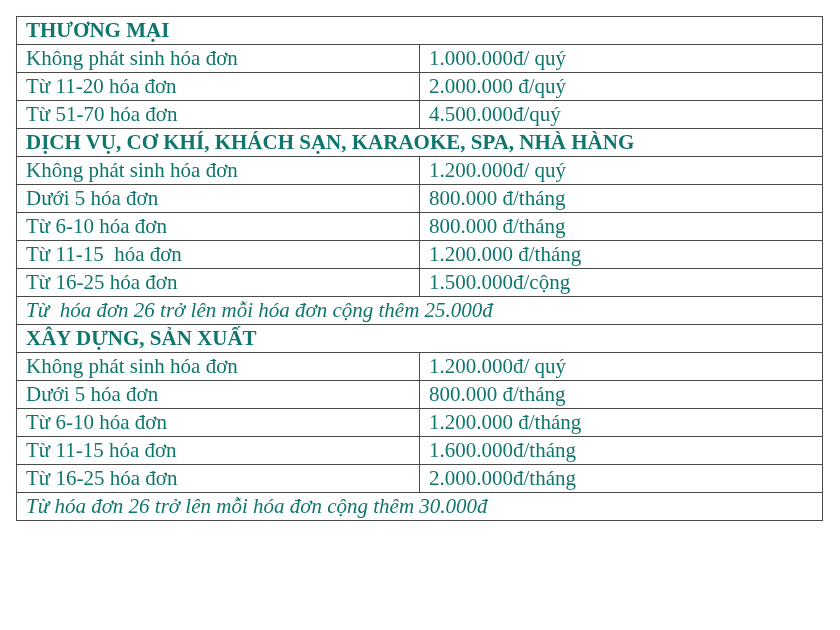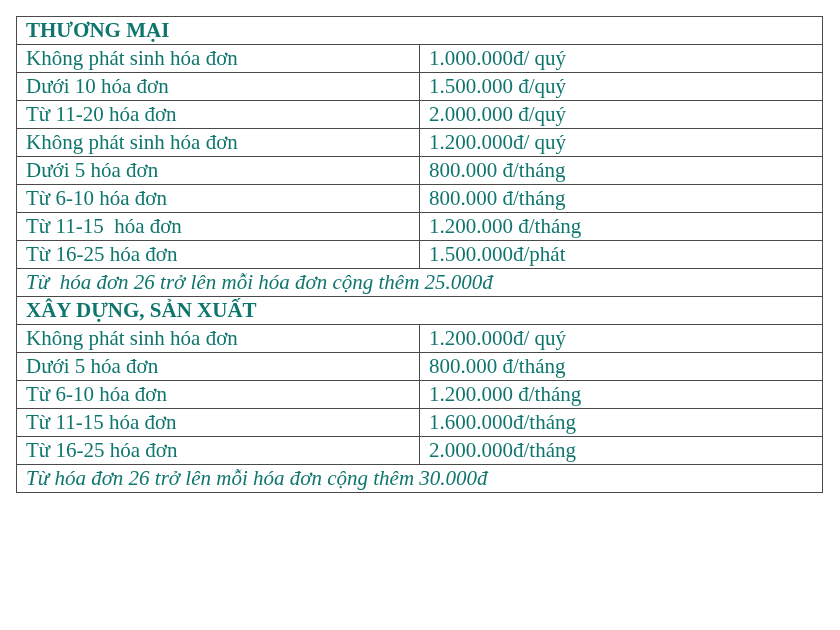--- a/index.html
+++ b/index.html
@@ -38,47 +38,50 @@
   <tbody>
 
     <tr class="section-header">
       <td colspan="2">THƯƠNG MẠI</td>
     </tr>
     <tr>
       <td>Không phát sinh hóa đơn</td>
       <td>1.000.000đ/ quý</td>
     </tr>
     <tr>
-      <td>Dưới 10 hóa đơn</td>
-      <td>1.500.000 đ/quý</td>
-    </tr>
-    <tr>
       <td>Từ 11-20 hóa đơn</td>
       <td>2.000.000 đ/quý</td>
     </tr>
+    <tr>
+      <td>Từ 51-70 hóa đơn</td>
+      <td>4.500.000đ/quý</td>
+    </tr>
 
+    <tr class="section-header">
+      <td colspan="2">DỊCH VỤ, CƠ KHÍ, KHÁCH SẠN, KARAOKE, SPA, NHÀ HÀNG</td>
+    </tr>
     <tr>
       <td>Không phát sinh hóa đơn</td>
       <td>1.200.000đ/ quý</td>
     </tr>
     <tr>
       <td>Dưới 5 hóa đơn</td>
       <td>800.000 đ/tháng</td>
     </tr>
     <tr>
       <td>Từ 6-10 hóa đơn</td>
       <td>800.000 đ/tháng</td>
     </tr>
     <tr>
       <td style="white-space:pre;">Từ 11-15  hóa đơn</td>
       <td>1.200.000 đ/tháng</td>
     </tr>
     <tr>
       <td>Từ 16-25 hóa đơn</td>
-      <td>1.500.000đ/phát</td>
+      <td>1.500.000đ/cộng</td>
     </tr>
     <tr class="note">
       <td colspan="2" style="white-space:pre;">Từ  hóa đơn 26 trở lên mỗi hóa đơn cộng thêm 25.000đ</td>
     </tr>
 
     <tr class="section-header">
       <td colspan="2">XÂY DỰNG, SẢN XUẤT</td>
     </tr>
     <tr>
       <td>Không phát sinh hóa đơn</td>

